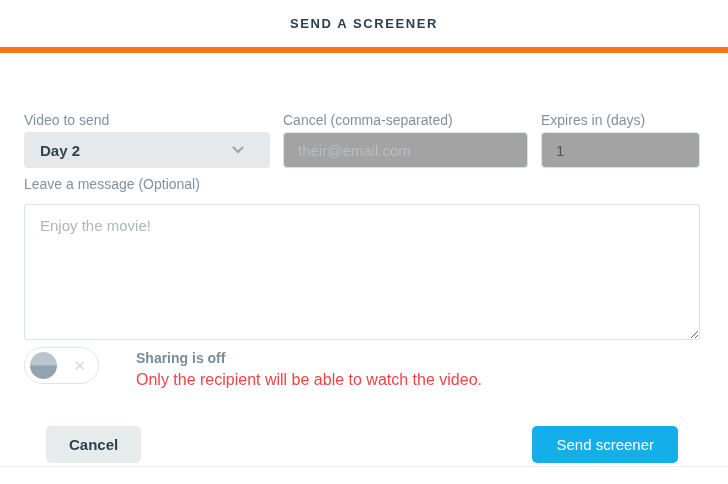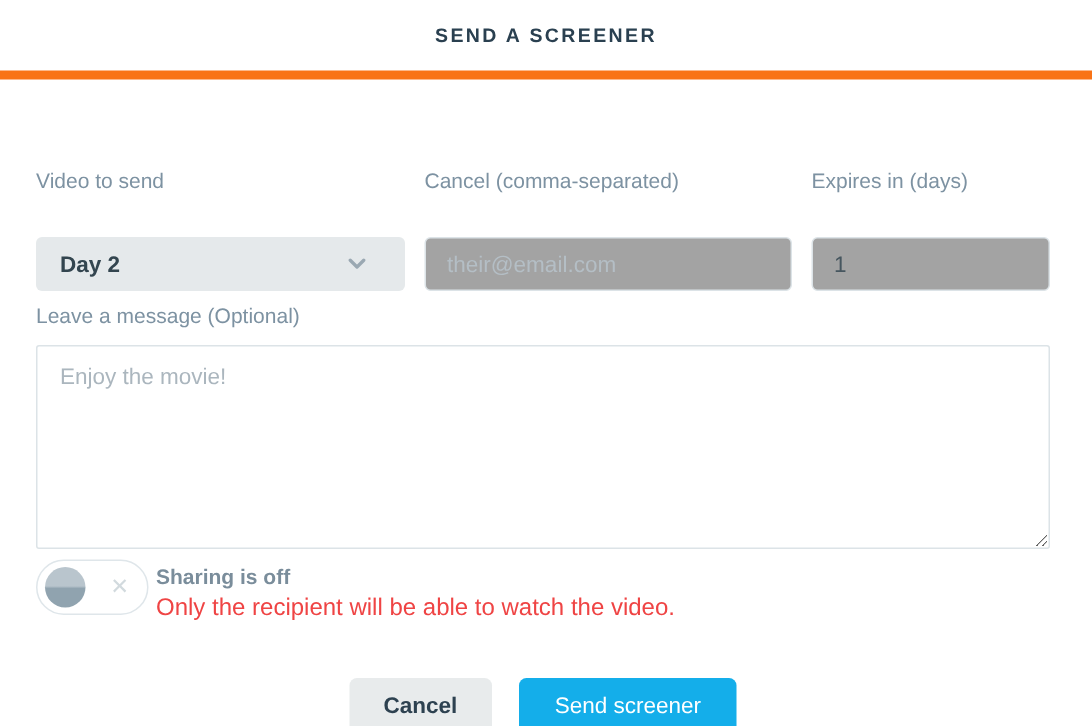--- a/index.html
+++ b/index.html
@@ -39,21 +39,21 @@
     display: flex;
     gap: 13px;
   }
   .field-col { display: flex; flex-direction: column; }
   .col-video   { width: 246px; }
   .col-emails  { width: 245px; }
   .col-expires { flex: 1; }
   .field-label {
     font-size: 14px;
     color: #7d92a2;
-    margin-bottom: 30px;
+    margin-bottom: 4px;
     white-space: nowrap;
   }
   .control {
     height: 36px;
     border-radius: 4px;
     font-size: 15px;
     width: 100%;
   }
   .dropdown {
     background: #e5e9eb;
@@ -117,35 +117,35 @@
     height: 27px;
     border-radius: 50%;
     background: linear-gradient(180deg, #b9c5cd 0%, #b9c5cd 47%, #90a3af 53%, #90a3af 100%);
   }
   .toggle-x {
     color: #d2dade;
     font-size: 15px;
     font-weight: bold;
     line-height: 1;
   }
-  .sharing-text { margin-left: 5px; padding-top: 3px; }
+  .sharing-text { margin-left: 37px; padding-top: 3px; }
   .sharing-title {
     font-size: 14px;
     font-weight: bold;
     color: #7a8d9b;
     margin-bottom: 5px;
   }
   .sharing-desc {
     font-size: 16px;
     color: #ef4444;
   }
   
   .modal-footer {
     display: flex;
-    justify-content: center;
+    justify-content: space-between;
     gap: 18px;
     padding: 0 22px;
     margin-top: 37px;
   }
   .btn {
     height: 37px;
     border: none;
     border-radius: 5px;
     font-size: 15px;
     font-family: "Liberation Sans", "DejaVu Sans", sans-serif;

